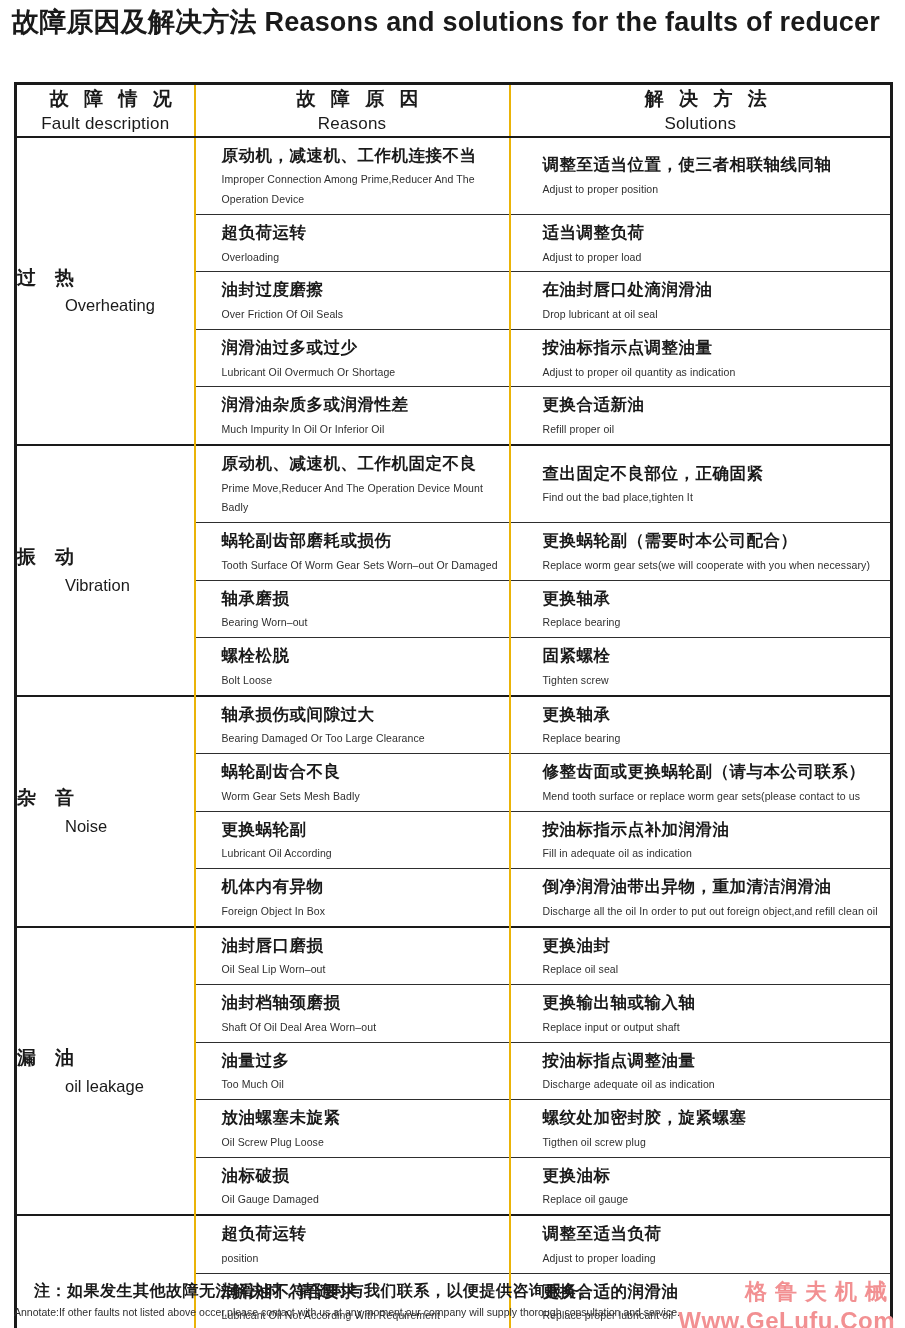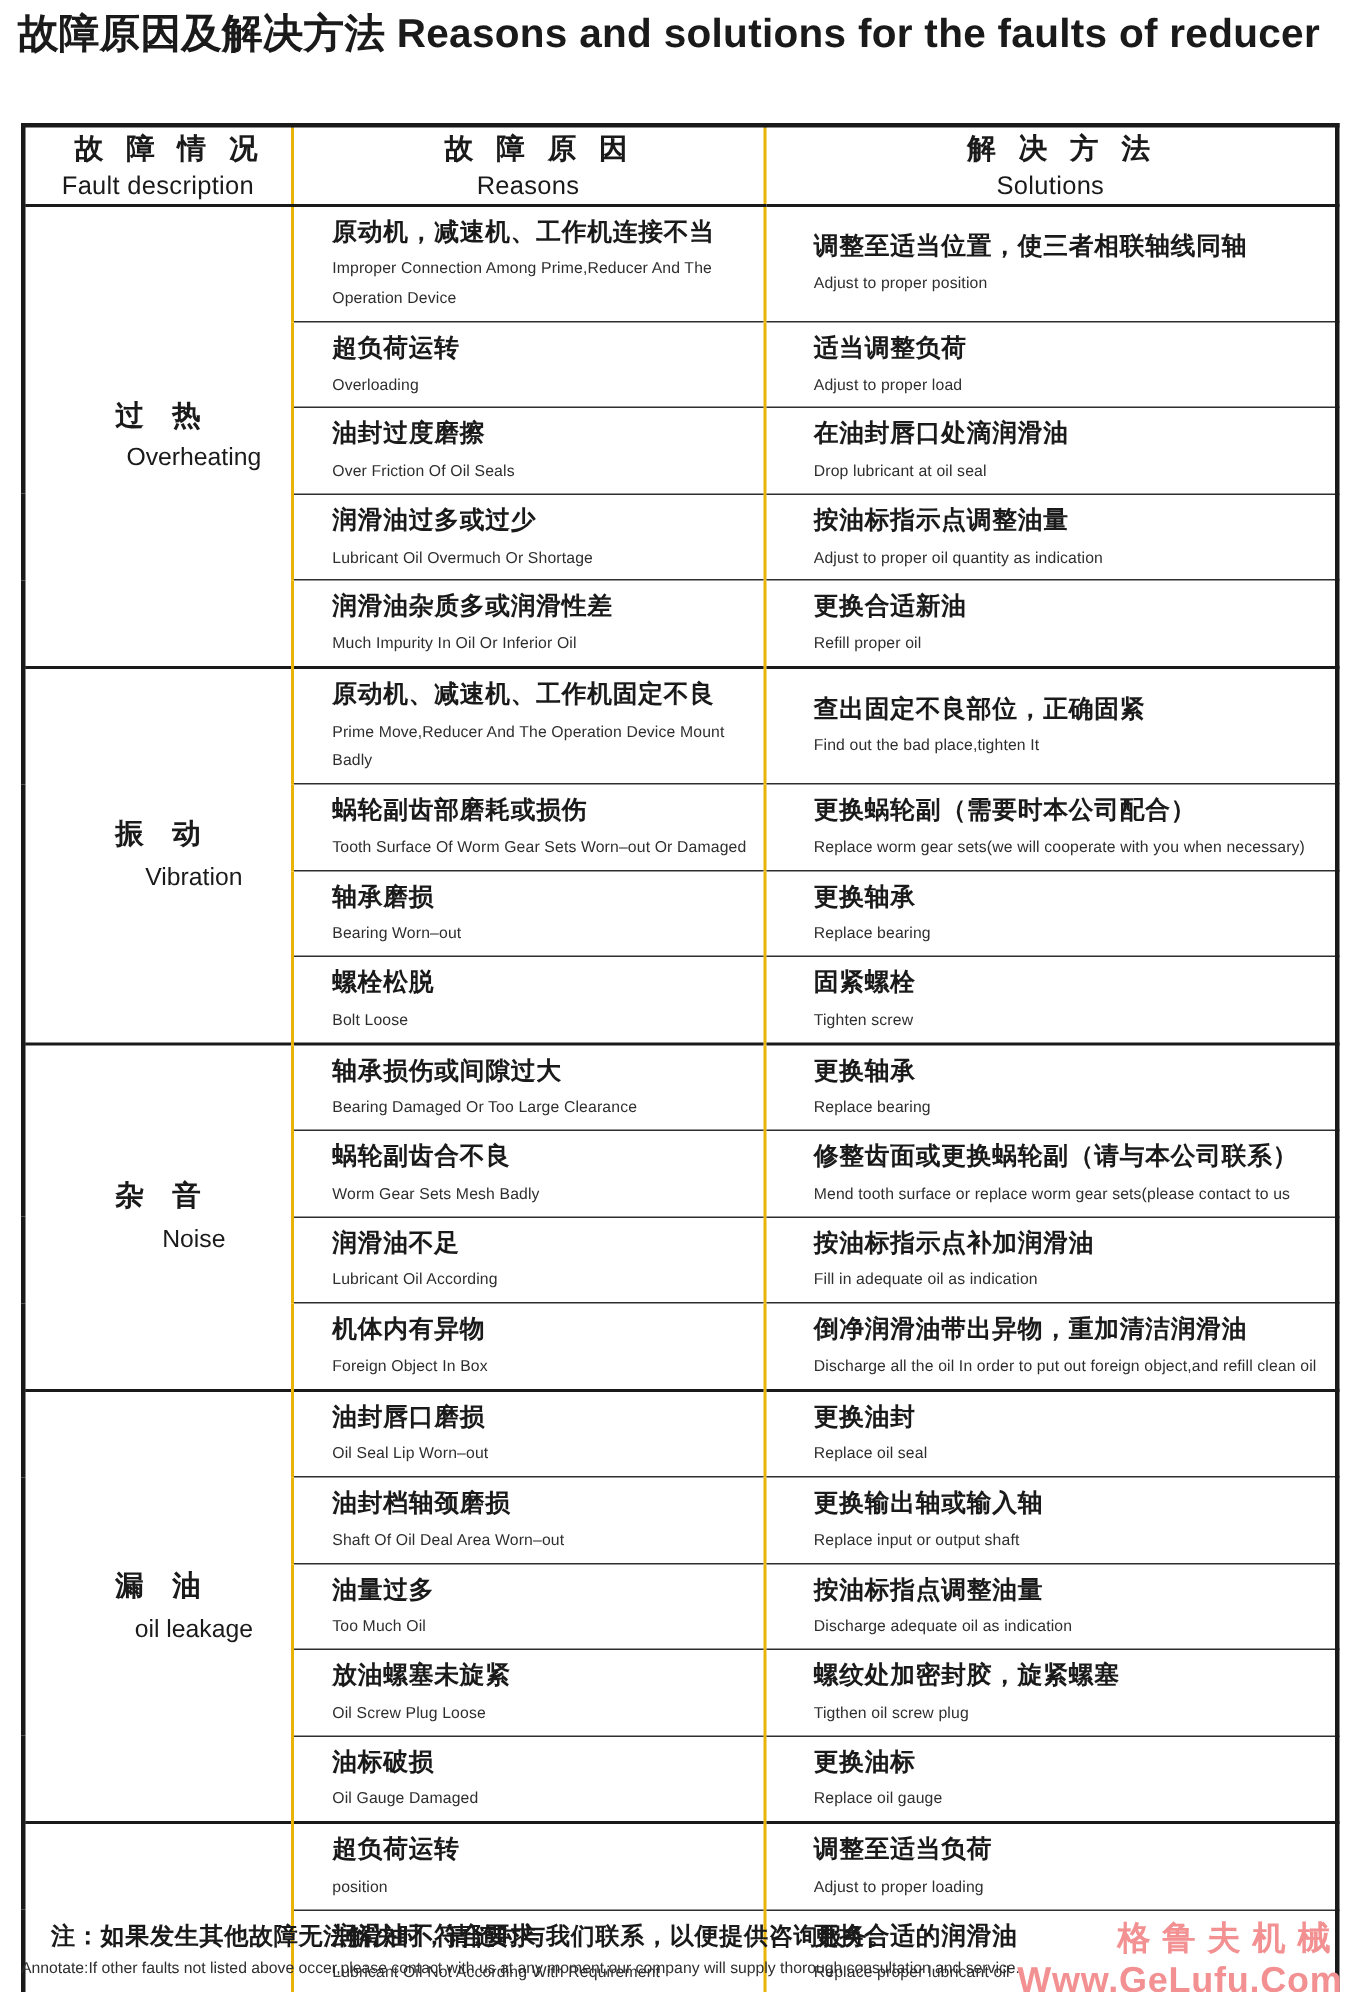--- a/index.html
+++ b/index.html
@@ -17,21 +17,21 @@
   table.fault-table{
     border-collapse:collapse;table-layout:fixed;width:876px;
     border:3px solid #1a1a1a;
   }
   td{border:1px solid #2e2e2e;padding:0;vertical-align:middle;overflow:hidden;}
   td.c2,td.c3{border-left:2px solid #eab308;}
   tr.group-start td{border-top:2.5px solid #1a1a1a;}
   thead td{border-bottom:2.5px solid #1a1a1a;text-align:center;}
   .hdr-zh{font-size:19px;font-weight:600;letter-spacing:5px;margin-left:16px;}
   .hdr-en{font-size:17px;margin-top:2px;letter-spacing:0.2px;}
-  td.fault-cell{text-align:center;}
+  td.fault-cell{}
   .fault-zh{font-size:19px;font-weight:600;white-space:pre-line;line-height:1.5;}
   .fault-en{font-size:16.5px;white-space:pre-line;line-height:1.42;margin-top:2px;margin-left:48px;}
   .cell-inner{padding:5px 8px 4px 26px;}
   td.c3 .cell-inner{padding-left:32px;}
   .zh{font-size:16.5px;font-weight:600;white-space:pre-line;line-height:1.55;letter-spacing:0.5px;}
   .en{font-size:10.5px;color:#2e2e2e;margin-top:2px;white-space:pre-line;line-height:1.9;letter-spacing:0.1px;}
   .note{position:absolute;left:14px;top:1281px;}
   .note-zh{font-size:16px;font-weight:600;letter-spacing:0.5px;padding-left:20px;}
   .note-en{font-size:10.5px;margin-top:4px;color:#2e2e2e;}
   .watermark{position:absolute;right:10px;top:1277px;text-align:right;color:#f29092;}
@@ -229,21 +229,21 @@
           <td class="c3">
             <div class="cell-inner">
               <div class="zh">修整齿面或更换蜗轮副（请与本公司联系）</div>
               <div class="en">Mend tooth surface or replace worm gear sets(please contact to us</div>
             </div>
           </td>
         </tr>
         <tr style="height: 48px;">
           <td class="c2">
             <div class="cell-inner">
-              <div class="zh">润滑油不足</div>
+              <div class="zh">更换蜗轮副</div>
               <div class="en">Lubricant Oil According</div>
             </div>
           </td>
           <td class="c3">
             <div class="cell-inner">
               <div class="zh">按油标指示点补加润滑油</div>
               <div class="en">Fill in adequate oil as indication</div>
             </div>
           </td>
         </tr>

